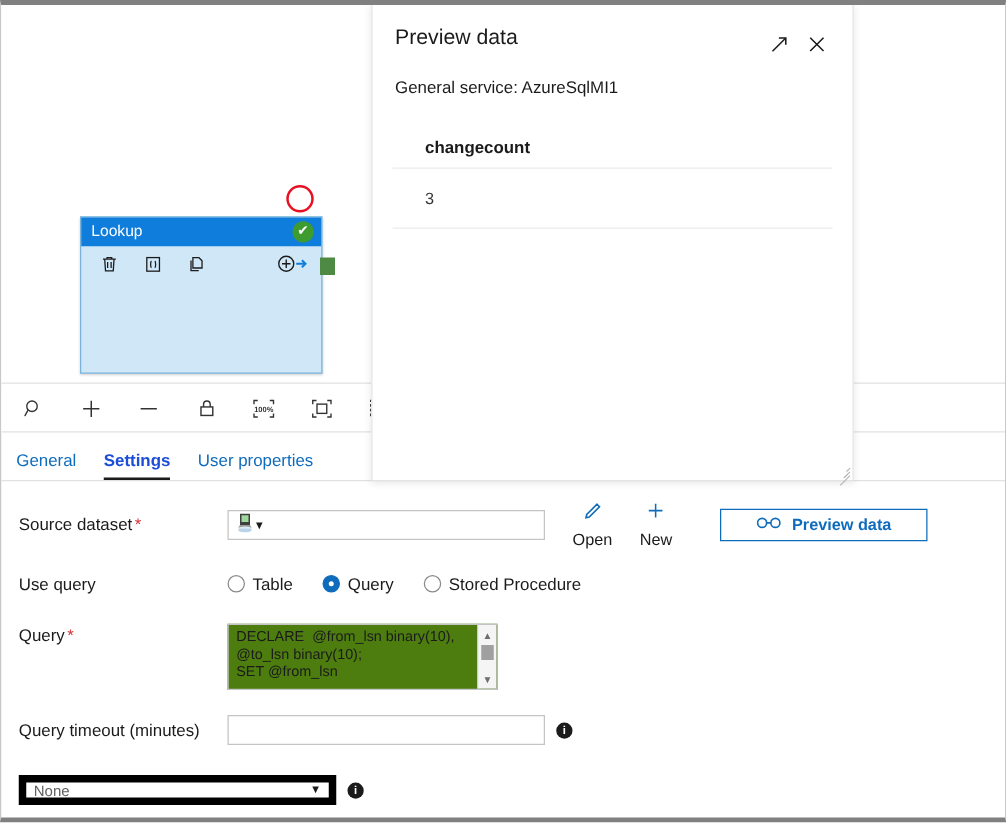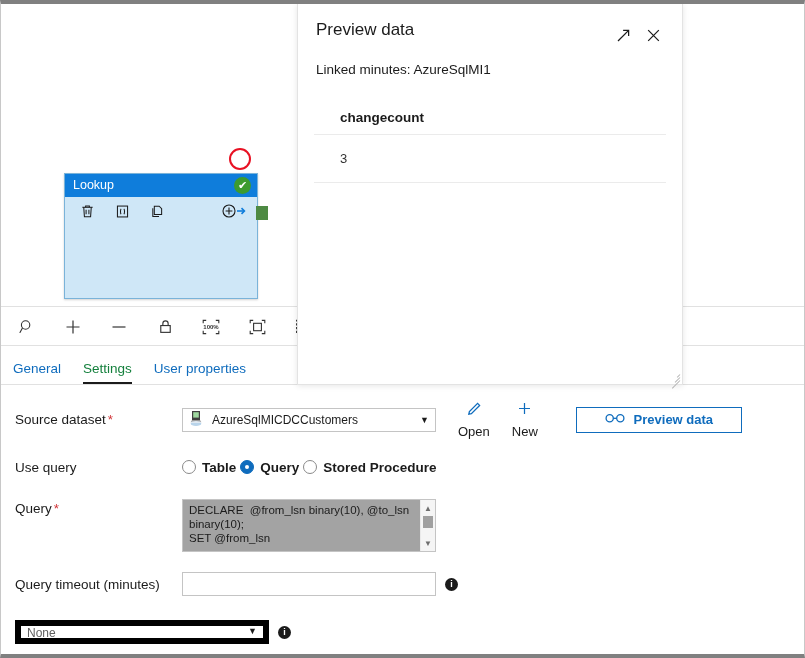--- a/index.html
+++ b/index.html
@@ -131,22 +131,22 @@
     border-bottom: 1px solid #e1e1e1;
   }
   .tab {
     font-size: 13.5px;
     color: #0f6cbd;
     padding-bottom: 8px;
     cursor: pointer;
     position: relative;
   }
   .tab.active {
-    color: #15803d;
-    font-weight: normal;
+    color: #1d4ed8;
+    font-weight: bold;
   }
   .tab.active::after {
     content: "";
     position: absolute;
     left: 0; right: 0; bottom: 0;
     height: 2px;
     background: #1b1b1b;
   }
 
   
@@ -204,21 +204,21 @@
     background: #ffffff;
     font-size: 13px;
     font-weight: bold;
     display: flex;
     align-items: center;
     justify-content: center;
     gap: 9px;
     cursor: pointer;
   }
 
-  .radio-group { display: flex; align-items: flex-end; gap: 4px; font-weight: bold; }
+  .radio-group { display: flex; align-items: flex-end; gap: 24px; }
   .radio-opt {
     display: flex; align-items: center; gap: 6px;
     font-size: 13.5px; color: #1b1b1b; cursor: pointer;
   }
   .radio {
     width: 14px; height: 14px;
     border-radius: 50%;
     border: 1px solid #8a8a8a;
     background: #ffffff;
     display: inline-block;
@@ -229,23 +229,23 @@
   .radio.checked::after {
     content: "";
     position: absolute;
     left: 4px; top: 4px;
     width: 4px; height: 4px;
     border-radius: 50%;
     background: #ffffff;
   }
 
   .query-box {
-    width: 254px; height: 53px;
+    width: 216px; height: 53px;
     border: 1px solid #c4c4c4;
-    background: #a3a3a3;
+    background: #4d7c0f;
     position: relative;
     overflow: hidden;
   }
   .query-text {
     position: absolute;
     left: 6px; top: 3px; right: 18px;
     font-size: 11.5px;
     line-height: 14px;
     color: #1b1b1b;
     white-space: pre-wrap;
@@ -504,21 +504,20 @@
       <div class="dataset-select">
         <span>
           <svg width="14" height="16" viewBox="0 0 14 16">
             <rect x="3" y="1" width="8" height="9" fill="#3f3f3f"></rect>
             <rect x="4.2" y="2.2" width="5.6" height="5.4" fill="#9fd89f"></rect>
             <path d="M3 10h8l1.4 2.2H1.6z" fill="#9a9a9a"></path>
             <ellipse cx="7" cy="13" rx="5.2" ry="1.9" fill="#dfe9f2"></ellipse>
             <path d="M1.8 13v1.1c0 1 2.3 1.8 5.2 1.8s5.2-.8 5.2-1.8V13z" fill="#b9d4ea"></path>
           </svg>
         </span>
-        <span class="ds-name">AzureSqlMICDCCustomers</span>
         <span class="caret">▼</span>
       </div>
       <div class="link-btn">
         <span class="lb-icon">
           <svg width="16" height="16" viewBox="0 0 16 16">
               <g fill="none" stroke="#0f6cbd" stroke-width="1.3">
             <path d="M11.6 2.4l2 2L5.4 12.6l-2.6.6.6-2.6z"></path>
               </g>
             </svg>
         </span>
@@ -609,21 +608,21 @@
           </svg>
       </div>
       <div class="pp-icon-btn">
         <svg width="19" height="19" viewBox="0 0 20 20">
             <g stroke="#1b1b1b" stroke-width="1.3">
           <path d="M4.4 4.4l11.2 11.2M15.6 4.4L4.4 15.6"></path>
             </g>
           </svg>
       </div>
     </div>
-    <div class="pp-sub">Linked minutes: AzureSqlMI1</div>
+    <div class="pp-sub">General service: AzureSqlMI1</div>
     <div class="pp-table">
       <div class="pp-th">changecount</div>
       <div class="pp-td">3</div>
     </div>
     <div class="pp-resize">
       <i style="bottom:1px; width:11px; transform:rotate(-45deg)"></i>
       <i style="bottom:4px; width:7px; transform:rotate(-45deg)"></i>
       <i style="bottom:7px; width:4px; transform:rotate(-45deg)"></i>
     </div>
   </div>

